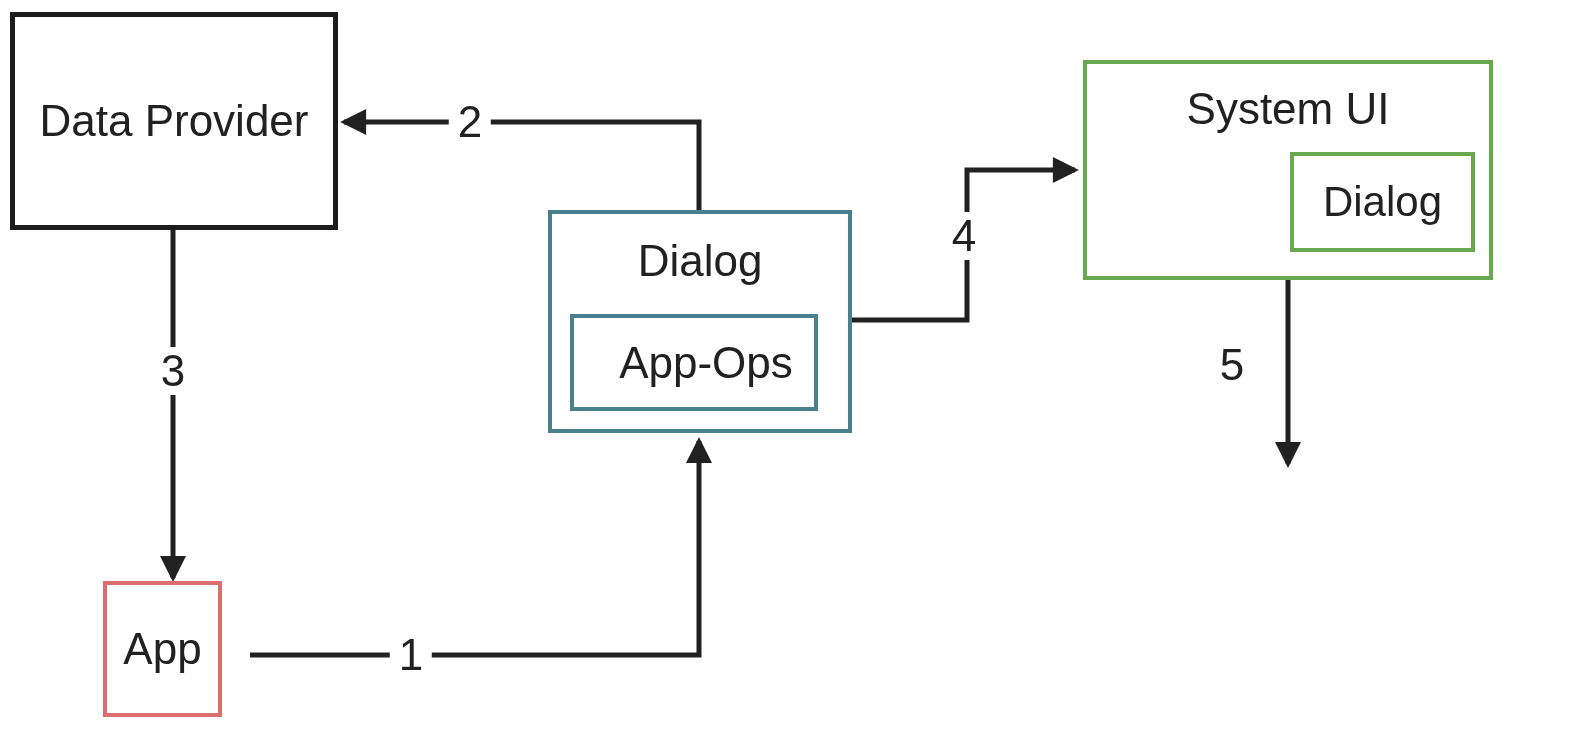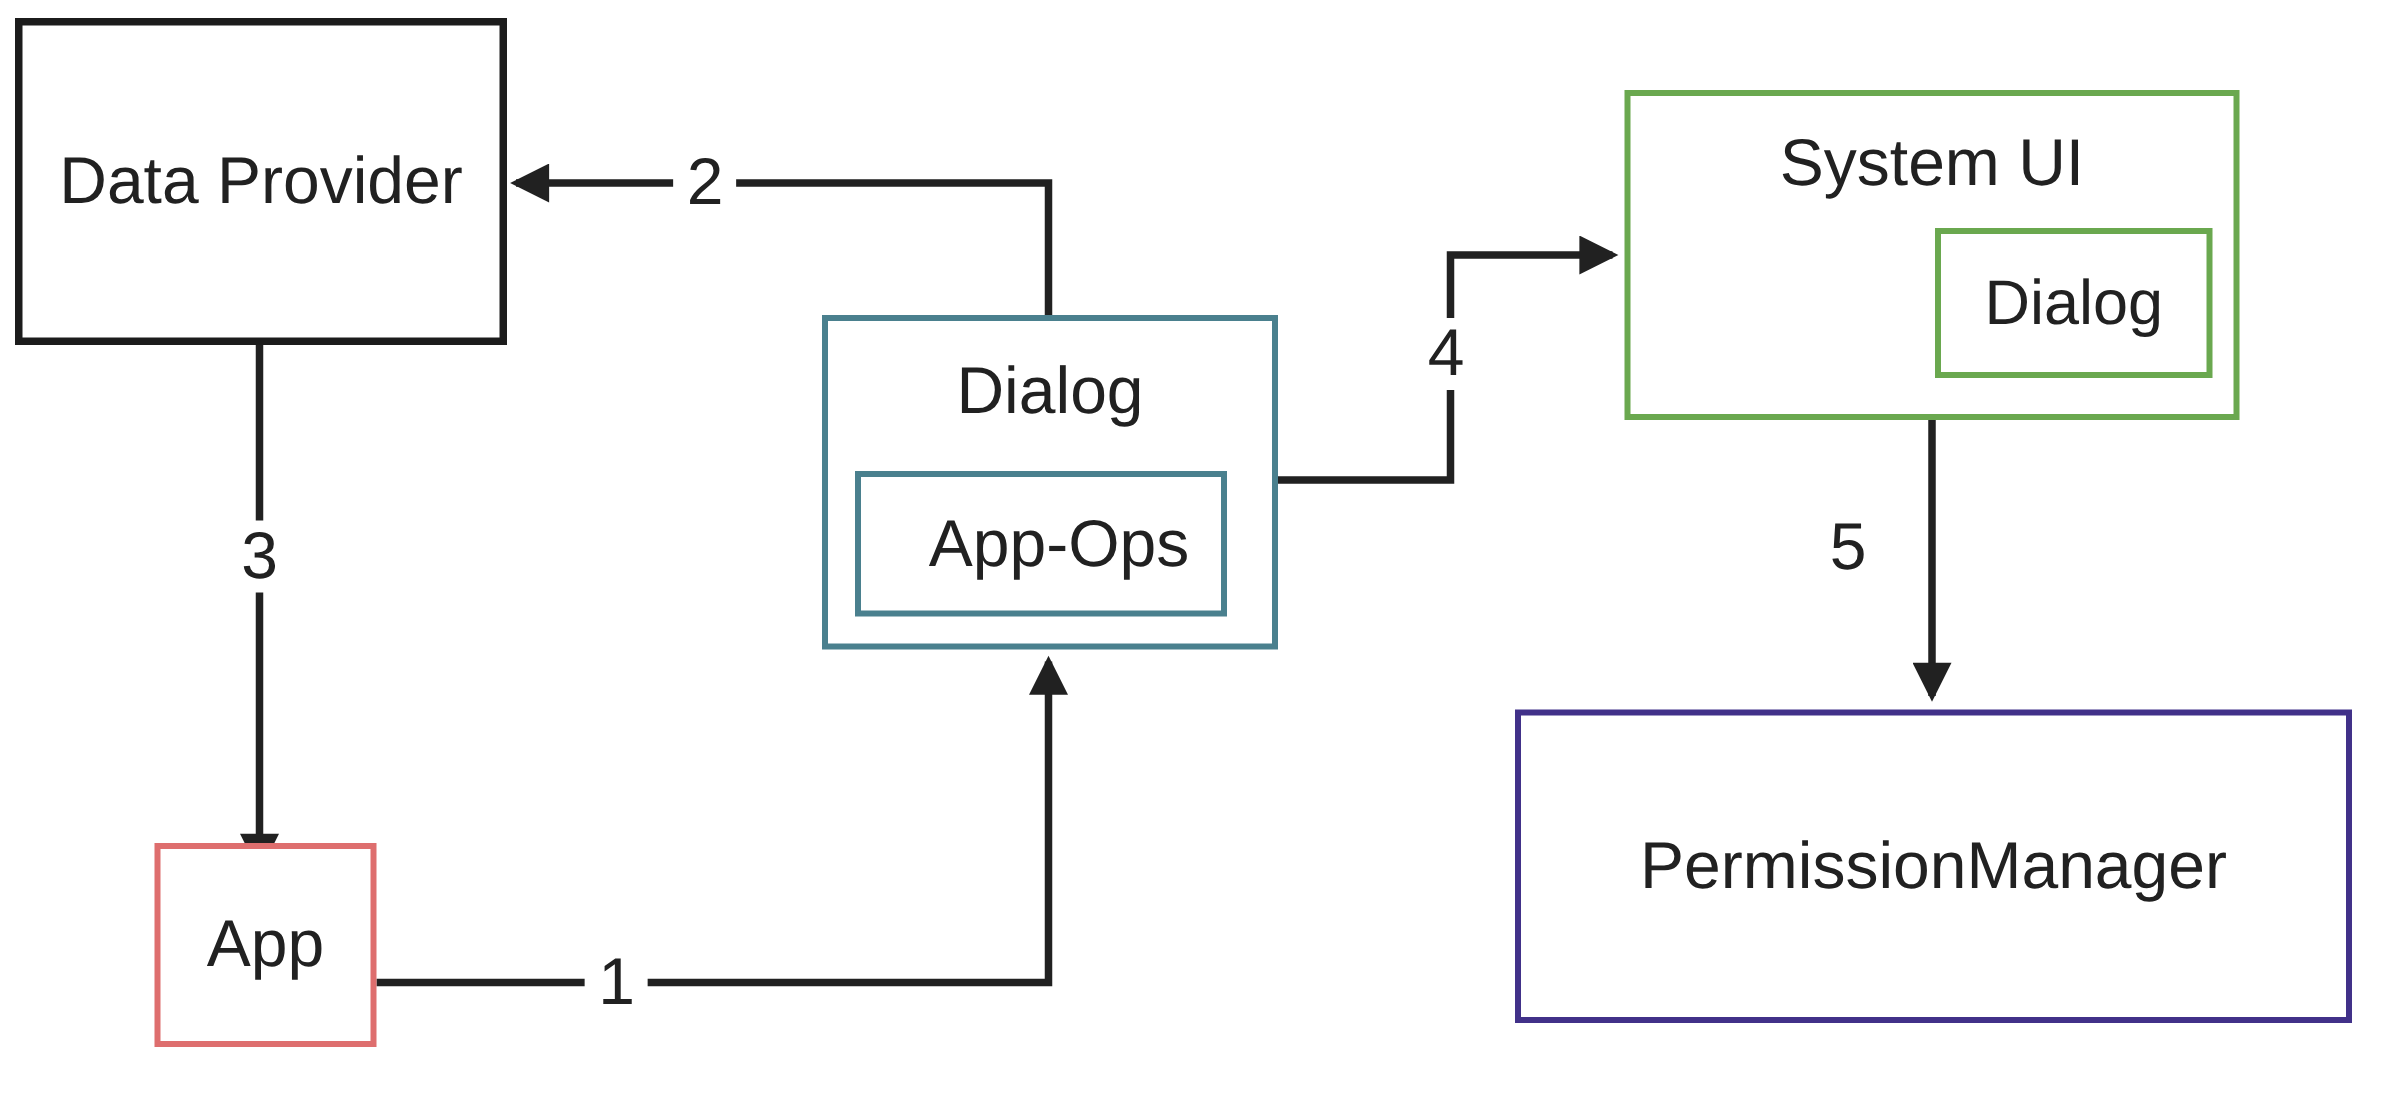--- a/index.html
+++ b/index.html
@@ -79,41 +79,38 @@
     <polyline points="699,212 699,122 344,122" marker-end="url(#ah)" style="stroke: rgb(33, 33, 33);"></polyline>
     <polyline points="173,229 173,578" marker-end="url(#ah)" style="stroke: rgb(33, 33, 33);"></polyline>
     <polyline points="846,320 967,320 967,170 1075,170" marker-end="url(#ah)" style="stroke: rgb(33, 33, 33);"></polyline>
     <polyline points="1288,279 1288,464" marker-end="url(#ah)" style="stroke: rgb(33, 33, 33);"></polyline>
   </svg>
 
   <div class="node centered" style="left: 10px; top: 12px; width: 328px; height: 218px; border-width: 5px; border-color: rgb(28, 28, 28);">
     <span class="node-label">Data Provider</span>
   </div>
 
-  <div class="node centered" style="left: 103px; top: 562px; width: 148px; height: 136px; border-color: rgb(222, 110, 110);">
+  <div class="node centered" style="left: 103px; top: 581px; width: 119px; height: 136px; border-color: rgb(222, 110, 110);">
     <span class="node-label">App</span>
   </div>
 
   <div class="node" style="left: 548px; top: 210px; width: 304px; height: 223px; border-color: rgb(74, 128, 142);">
     <span class="node-label top-label" style="top:24px;">Dialog</span>
     <div class="inner-node" style="left: 18px; top: 100px; width: 248px; height: 97px; border-color: rgb(74, 128, 142); padding-left: 24px;">
       <span class="node-label">App-Ops</span>
     </div>
   </div>
 
   <div class="node" style="left: 1083px; top: 60px; width: 410px; height: 220px; border-color: rgb(106, 168, 79);">
     <span class="node-label top-label" style="top:22px;">System UI</span>
     <div class="inner-node" style="left: 203px; top: 88px; width: 185px; height: 100px; border-color: rgb(106, 168, 79);">
       <span class="node-label" style="font-size:42px;">Dialog</span>
     </div>
   </div>
 
-  <div class="node centered" style="left: 1010px; top: 473px; width: 558px; height: 209px; border-color: rgb(65, 49, 137);">
-    <span class="node-label">PermissionManager</span>
-  </div>
 
   <div class="conn-label" style="left:411px; top:655px;">1</div>
   <div class="conn-label" style="left:470px; top:122px;">2</div>
   <div class="conn-label" style="left:173px; top:371px;">3</div>
   <div class="conn-label" style="left:964px; top:236px;">4</div>
   <div class="conn-label" style="left:1232px; top:365px;">5</div>
 
 </div>
 
 </body></html>

